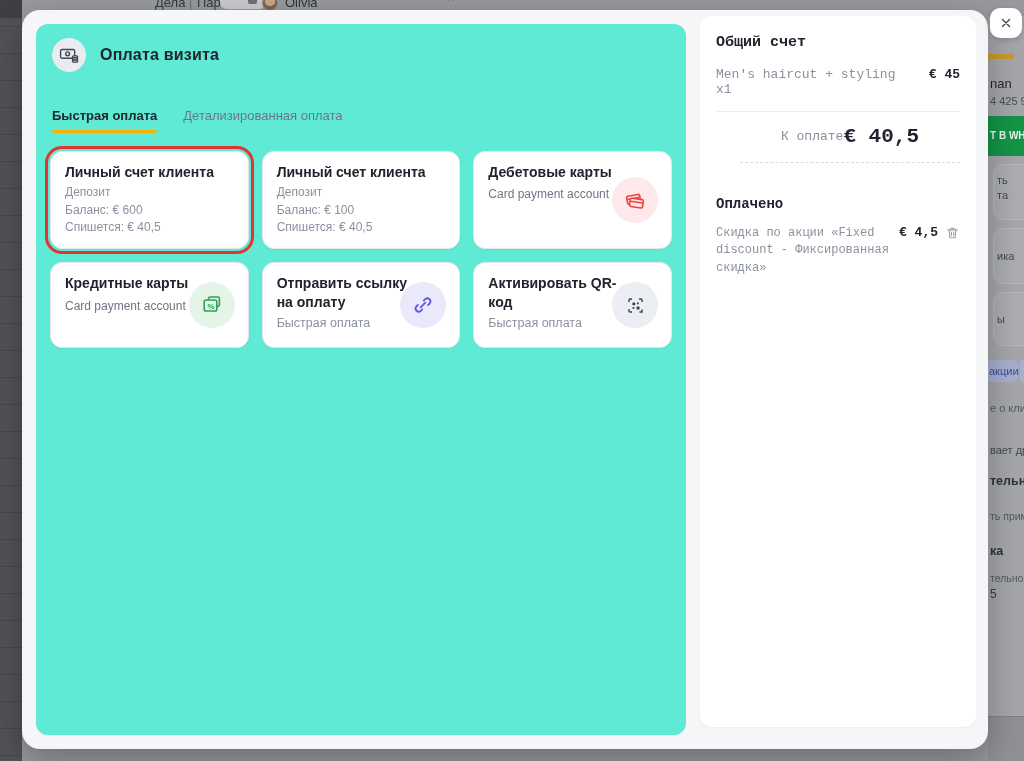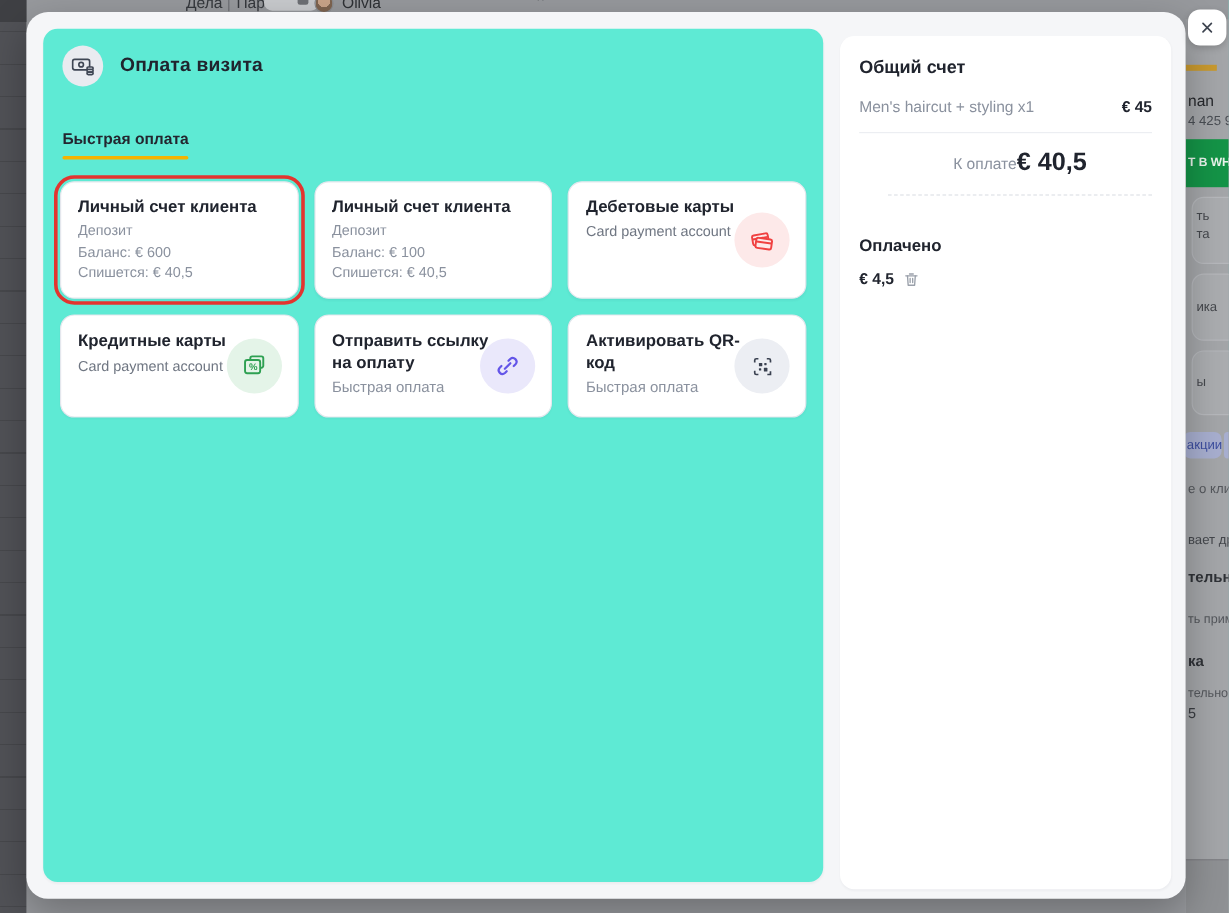--- a/index.html
+++ b/index.html
@@ -87,22 +87,22 @@
     display:flex; align-items:center; justify-content:center;
   }
   .bubble.blue   { background:#EBF0FD; }
   .bubble.red    { background:#FDE9E9; }
   .bubble.green  { background:#E4F4E8; }
   .bubble.purple { background:#EAE8FB; }
   .bubble.gray   { background:#ECEEF3; }
 
   
   .right-panel {
-    position:absolute; left:678px; top:20px; width:276px; height:711px;
-    background:#fff; border-radius:12px; padding:16px; box-shadow:0 1px 2px rgba(16,24,40,.04);
+    position:absolute; left:678px; top:6px; width:276px; height:711px;
+    background:#fff; border-radius:12px; padding:16px; box-shadow:0 1px 2px rgba(16,24,40,.04);font-family:Liberation Mono, monospace;
   }
   .sum-title { font-size:15px; font-weight:bold; margin:2px 0 16px; }
   .sum-row { display:flex; justify-content:space-between; gap:10px; font-size:13px; color:#8A919E; padding-bottom:14px; border-bottom:1px solid #ECEEF2; }
   .sum-amount { color:#20242E; font-weight:bold; white-space:nowrap; }
   .due-row { display:flex; justify-content:center; align-items:center; padding:13px 0 14px; border-bottom:1px dashed #D8DBE1;margin-left:24px; }
   .due-label { font-size:13px; color:#8A919E; }
   .due-amount { font-size:21px; font-weight:bold; color:#20242E; }
   .paid-title { font-size:14px; font-weight:bold; margin:33px 0 13px; }
   .paid-row { display:flex; justify-content:space-between; gap:10px; }
   .paid-label { font-size:12px; color:#8A919E; line-height:1.45; max-width:185px; }
@@ -163,20 +163,21 @@
               <rect x="15.8" y="15.2" width="5.6" height="2.3" rx="1.1"></rect>
               <rect x="15.8" y="17.5" width="5.6" height="2.3" rx="1.1"></rect>
             </g>
         </svg>
       </div>
       <div class="modal-title">Оплата визита</div>
     </div>
 
     <div class="tabs">
       <div class="tab active">Быстрая оплата</div>
+      <div class="tab">Детализированная оплата</div>
     </div>
 
     <div class="grid">
 
       <div class="card highlight">
         <div class="card-title">Личный счет клиента</div>
         <div class="card-lines">
           <div>Депозит</div>
           <div>Баланс: € 600</div>
           <div>Спишется: € 40,5</div>
@@ -275,20 +276,21 @@
     </div>
 
     <div class="due-row">
       <span class="due-label">К оплате</span>
       <span class="due-amount">€ 40,5</span>
     </div>
 
     <div class="paid-title">Оплачено</div>
 
     <div class="paid-row">
+      <span class="paid-label">Скидка по акции «Fixed discount - Фиксированная скидка»</span>
       <span class="paid-right">
         <span class="paid-amount">€ 4,5</span>
         <button class="trash-btn">
           <svg width="15" height="16" viewBox="0 0 24 24" fill="none" stroke="#9AA0AA" stroke-width="1.8" stroke-linecap="round" stroke-linejoin="round">
             <path d="M4.5 7h15"></path>
               <path d="M9.5 4.5h5"></path>
               <path d="M6.8 7l.9 12.5h8.6L17.2 7"></path>
               <path d="M10.3 10.5v5.5M13.7 10.5v5.5"></path>
           </svg>
         </button>

